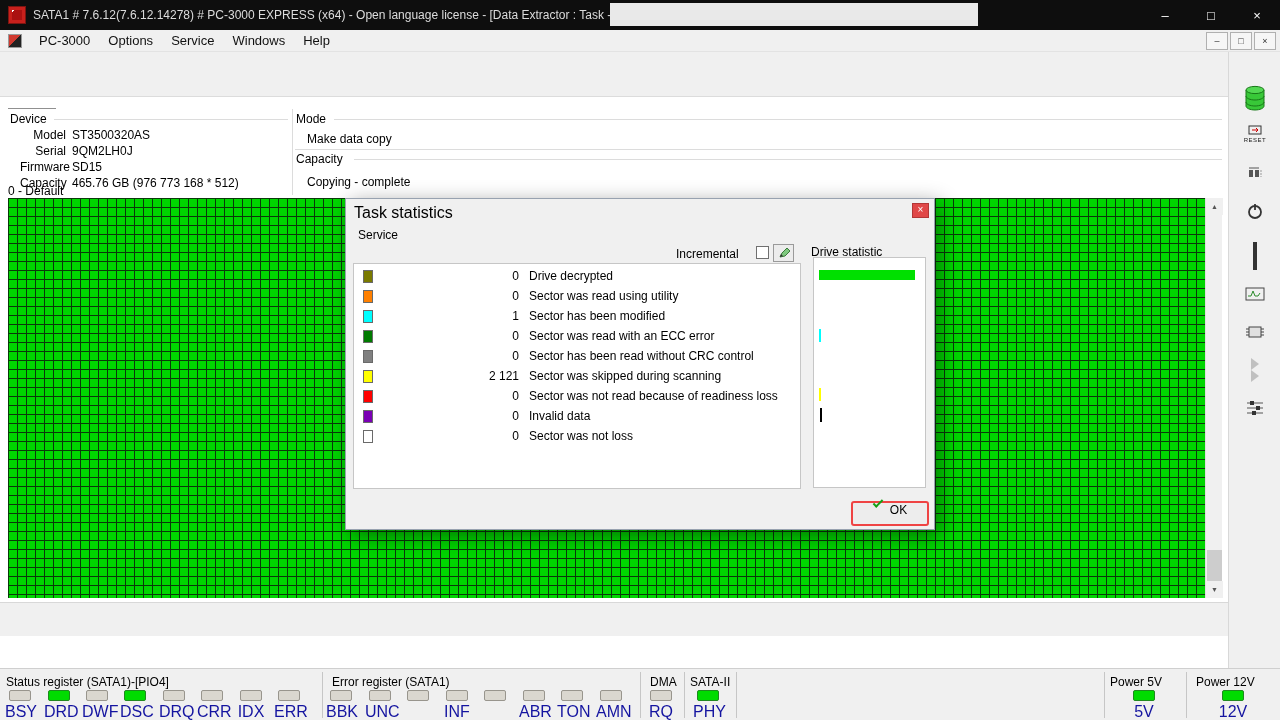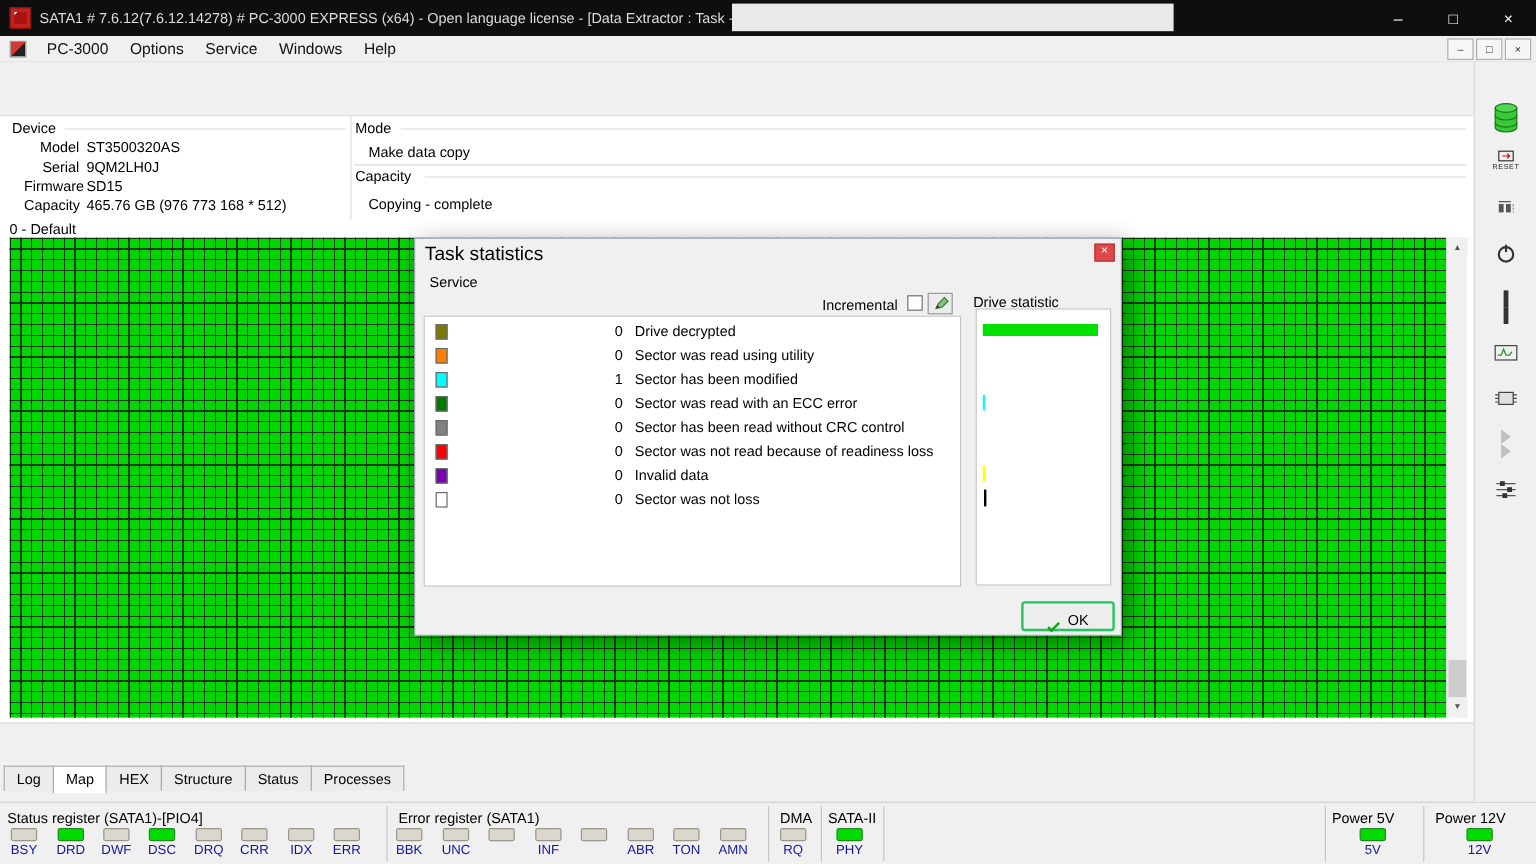--- a/index.html
+++ b/index.html
@@ -28,21 +28,21 @@
   .tb.framed{top:56px;height:39px;border:1px solid #909090;background:#e7e7e7;flex-direction:column;box-shadow:inset 1px 1px 2px rgba(0,0,0,.18)}
   .tb-cap{font-size:7px;font-weight:bold;margin-top:1px}
   .tsep{position:absolute;top:61px;width:1px;height:27px;background:#d2d2d2}
   .play-tri{width:0;height:0;border-left:13px solid #14a014;border-top:8px solid transparent;border-bottom:8px solid transparent}
   .bars-gray span{display:inline-block;width:4px;height:15px;background:#b9b9b9;margin:0 2px}
   .stop-sq{display:inline-block;width:13px;height:13px;background:#b9b9b9}
   .mini-map{display:inline-block;width:22px;height:15px;border:1px solid #333;background:#0b320b;background-image:repeating-linear-gradient(to right,#00c800 0 2px,transparent 2px 5px),repeating-linear-gradient(to bottom,#00c800 0 2px,transparent 2px 5px)}
   .dd-arrow{font-size:9px;color:#333;margin-left:3px}
 
   
-  .info-panel{position:absolute;left:0;top:97px;width:1276px;height:86px;background:#fff}
+  .info-panel{position:absolute;left:0;top:109px;width:1276px;height:86px;background:#fff}
   .group-cap{position:absolute;font-size:12px;color:#000}
   .cap-line{position:absolute;height:1px;background:#dcdcdc}
   .vline{position:absolute;width:1px;background:#dcdcdc}
   .dev-label{position:absolute;width:46px;text-align:right;color:#000}
   .dev-value{position:absolute;color:#000;white-space:nowrap}
 
   
   .map-label{position:absolute;left:8px;top:184px;font-size:12px}
   .sector-map{position:absolute;left:8px;top:198px;width:1197px;height:400px;background-color:#00d600;background-image:repeating-linear-gradient(to right,#0a3a0a 0 1px,transparent 1px 9px),repeating-linear-gradient(to bottom,#0a3a0a 0 1px,transparent 1px 9px)}
   .scrollbar{position:absolute;left:1205px;top:198px;width:17px;height:400px;background:#f0f0f0;border-left:1px solid #e0e0e0}
@@ -55,46 +55,46 @@
   
   .tabs{position:absolute;left:0;top:636px;width:1228px;height:32px;background:#f0f0f0;display:flex;align-items:flex-start;padding:2px 0 0 3px}
   .tab{height:21px;padding:3px 10px 0;border:1px solid #aeaeae;border-bottom:none;background:#ececec;margin-right:-1px;font-size:12px}
   .tab.active{background:#fff;height:23px}
 
   
   .statusbar{position:absolute;left:0;top:668px;width:1280px;height:52px;background:#f0f0f0;border-top:1px solid #cfcfcf}
   .sb-group-label{position:absolute;top:6px;font-size:12px;white-space:nowrap}
   .led{position:absolute;top:21px;width:22px;height:11px;background:#dad7cf;border:1px solid #98958d;border-radius:2px}
   .led.on{background:#00dc00;border-color:#1f8a1f}
-  .led-label{position:absolute;top:34px;width:30px;text-align:center;font-size:11px;color:#1414a0}
+  .led-label{position:absolute;top:34px;width:30px;text-align:center;font-size:16px;color:#1414a0}
   .sb-sep{position:absolute;top:3px;width:1px;height:46px;background:#c6c6c6}
 
   
   .sidebar{position:absolute;left:1228px;top:52px;width:52px;height:616px;background:#f0f0f0;border-left:1px solid #d8d8d8}
   .side-btn{position:absolute;left:7px;width:38px;height:36px;display:flex;flex-direction:column;align-items:center;justify-content:center}
   .reset-cap{font-size:6px;color:#222;margin-top:1px;letter-spacing:.5px}
   .tri-gray{width:0;height:0;border-left:8px solid #c0c0c0;border-top:6px solid transparent;border-bottom:6px solid transparent;display:inline-block;margin:0 1px}
 
   
   .dialog{position:absolute;left:345px;top:198px;width:590px;height:332px;background:#f0f0f0;border:1px solid #98a2b0;box-shadow:5px 6px 20px rgba(0,0,0,.45)}
   .dlg-title{position:absolute;left:8px;top:5px;font-size:16px}
   .dlg-close{position:absolute;right:5px;top:4px;width:17px;height:15px;background:#e04848;border:1px solid #b23636;color:#fff;font-size:10px;line-height:12px;text-align:center}
   .dlg-menu{position:absolute;left:8px;top:27px;font-size:12px;padding:2px 4px}
-  .inc-label{position:absolute;left:330px;top:48px;width:72px;text-align:right}
+  .inc-label{position:absolute;left:330px;top:48px;width:72px;}
   .inc-check{position:absolute;left:410px;top:47px;width:13px;height:13px;background:#fff;border:1px solid #707070}
   .brush-btn{position:absolute;left:427px;top:45px;width:21px;height:18px;border:1px solid #9a9a9a;background:#ececec;display:flex;align-items:center;justify-content:center}
   .stats-panel{position:absolute;left:7px;top:64px;width:448px;height:226px;background:#fff;border:1px solid #c6c6c6;padding-top:2px}
   .stat-row{display:flex;align-items:center;height:20px}
   .swatch{width:10px;height:13px;margin-left:9px;border:1px solid #6a6a6a;flex:none}
   .count{width:146px;text-align:right;white-space:nowrap}
   .slabel{margin-left:10px;white-space:nowrap}
   .ds-label{position:absolute;left:465px;top:46px}
   .ds-panel{position:absolute;left:467px;top:58px;width:113px;height:231px;background:#fff;border:1px solid #c6c6c6}
   .ds-mark{position:absolute}
-  .ok-btn{position:absolute;left:505px;top:302px;width:78px;height:25px;background:#ededed;border:2px solid #22c55e;border-radius:3px;display:flex;align-items:flex-end;justify-content:center}
+  .ok-btn{position:absolute;left:505px;top:302px;width:78px;height:25px;background:#ededed;border:2px solid #ef4444;border-radius:3px;display:flex;align-items:flex-start;justify-content:center}
   .check{display:inline-block;width:10px;height:5px;border-left:2px solid #16a016;border-bottom:2px solid #16a016;transform:rotate(-45deg);margin:-3px 7px 0 0}
 </style>
 </head>
 <body>
 
 <div class="screen">
 
   <div class="titlebar">
     <div class="app-icon"></div>
     <span class="title-text">SATA1 # 7.6.12(7.6.12.14278) # PC-3000 EXPRESS (x64) - Open language license - [Data Extractor : Task -</span>
@@ -274,28 +274,20 @@
   <div class="lba-bar">
     
     
     
     
     
     
     
   </div>
 
-  <div class="tabs">
-    <div class="tab">Log</div>
-    <div class="tab active">Map</div>
-    <div class="tab">HEX</div>
-    <div class="tab">Structure</div>
-    <div class="tab">Status</div>
-    <div class="tab">Processes</div>
-  </div>
 
   <div class="statusbar">
     <div class="sb-group-label" style="left:6px">Status register (SATA1)-[PIO4]</div>
     <div class="led" style="left:9px"></div>
     <div class="led-label" style="left:5px">BSY</div>
     <div class="led on" style="left:48px"></div>
     <div class="led-label" style="left:44px">DRD</div>
     <div class="led" style="left:86px"></div>
     <div class="led-label" style="left:82px">DWF</div>
     <div class="led on" style="left:124px"></div>
@@ -459,20 +451,25 @@
         <span class="swatch" style="background-color: rgb(0, 122, 0);"></span>
         <span class="count">0</span>
         <span class="slabel">Sector was read with an ECC error</span>
       </div>
       <div class="stat-row">
         <span class="swatch" style="background-color: rgb(128, 128, 128);"></span>
         <span class="count">0</span>
         <span class="slabel">Sector has been read without CRC control</span>
       </div>
       <div class="stat-row">
+        <span class="swatch" style="background-color: rgb(255, 255, 0);"></span>
+        <span class="count">2 121</span>
+        <span class="slabel">Sector was skipped during scanning</span>
+      </div>
+      <div class="stat-row">
         <span class="swatch" style="background-color: rgb(255, 0, 0);"></span>
         <span class="count">0</span>
         <span class="slabel">Sector was not read because of readiness loss</span>
       </div>
       <div class="stat-row">
         <span class="swatch" style="background-color: rgb(122, 0, 180);"></span>
         <span class="count">0</span>
         <span class="slabel">Invalid data</span>
       </div>
       <div class="stat-row">

